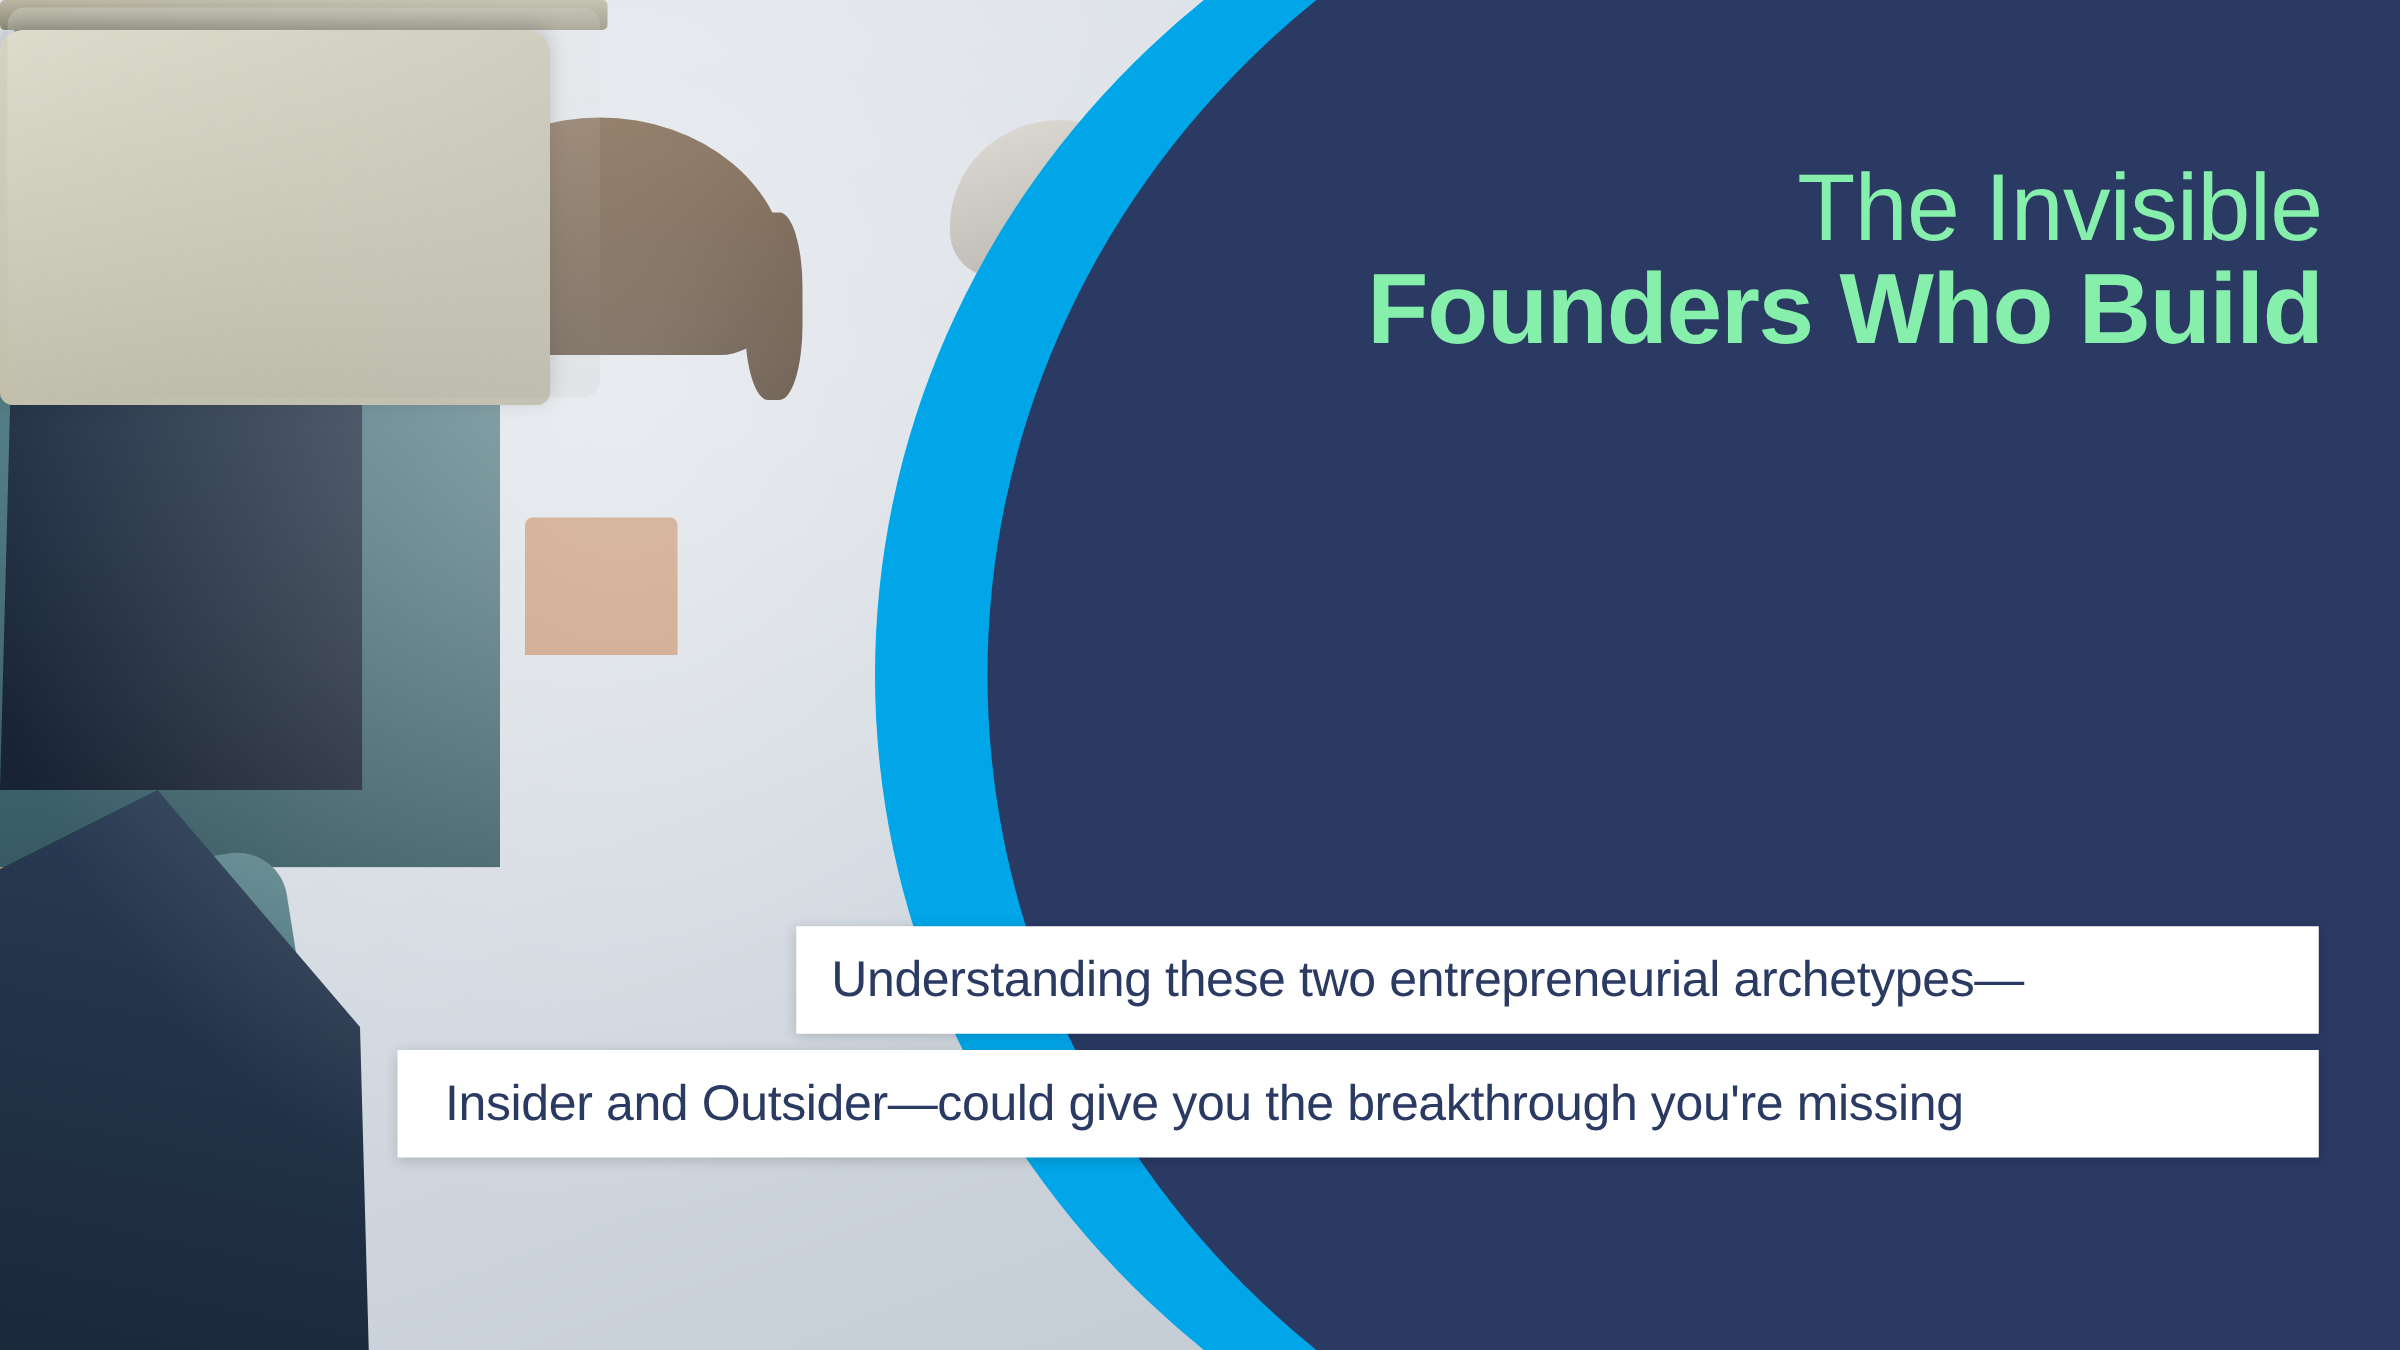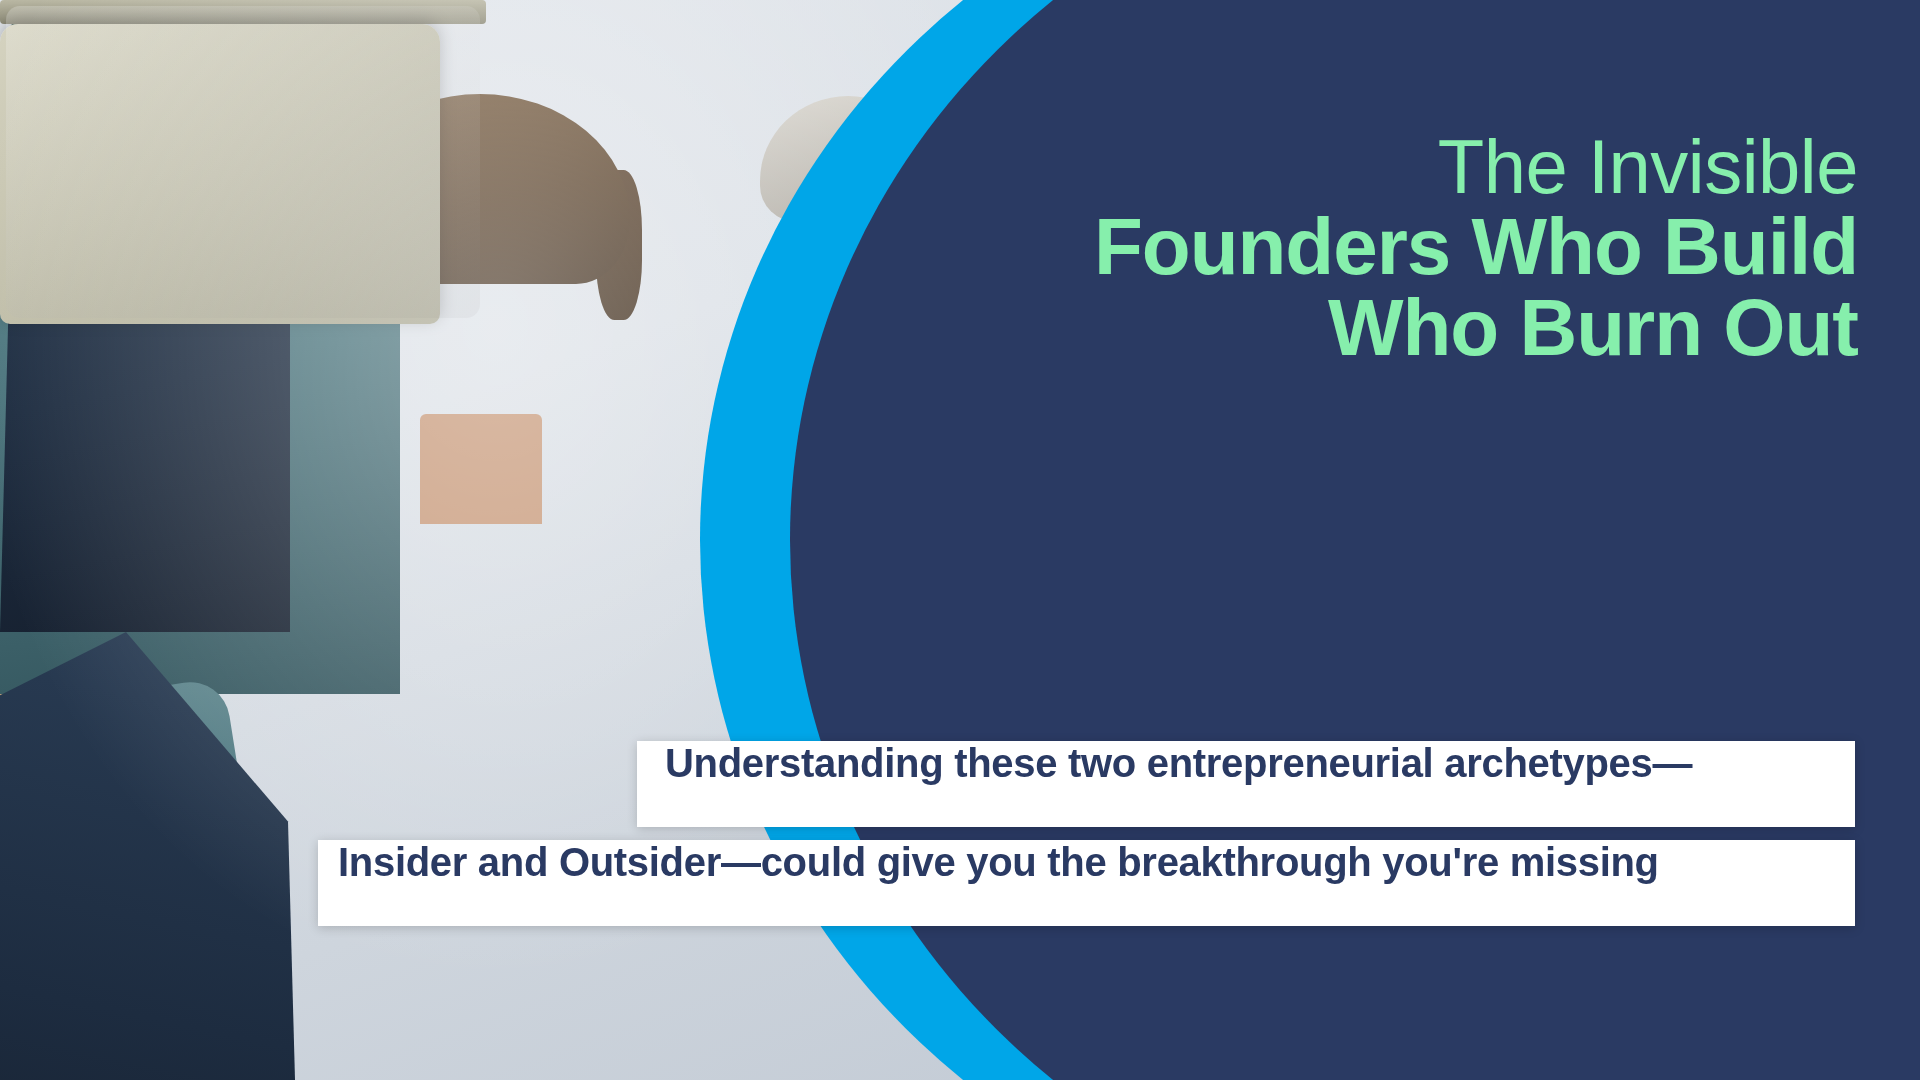--- a/index.html
+++ b/index.html
@@ -111,28 +111,28 @@
     text-align:right; color:#86efac;
   }
   .t-line{ display:block; white-space:nowrap; line-height:1.02;
            font-stretch:condensed; letter-spacing:-.5px; }
   .t-light{ font-size:76px; font-weight:300; }
   .t-bold { font-size:80px; font-weight:700; letter-spacing:-1px; }
 
   
   .sub-bar{
     position:absolute; background:#ffffff; color:#2a3a63;
-    display:flex; white-space:nowrap;
-    font-weight:700; font-stretch:condensed; letter-spacing:-.3px;
+    display:flex; align-items:center; white-space:nowrap;
+    font-weight:400; font-stretch:condensed; letter-spacing:-.3px;
     box-shadow:0 2px 10px rgba(0,0,0,.18);
   }
   .sub-bar-1{ left:637px; top:741px; width:1218px; height:86px;
               justify-content:flex-start; padding-left:28px; font-size:40px; }
   .sub-bar-2{ left:318px; top:840px; width:1537px; height:86px;
-              justify-content:flex-start; padding-left:20px; font-size:40px; }
+              justify-content:flex-start; padding-left:38px; font-size:40px; }
 </style>
 </head>
 <body>
 
 <div class="canvas">
 
   <div class="photo-pane">
 
     <div class="fig">
       <div class="x-body"></div>
@@ -199,21 +199,20 @@
     </div>
   </div>
 
   <div class="cyan-arc"></div>
   <div class="navy-pane"></div>
   <div class="navy-fill"></div>
 
   <div class="title-block">
     <span class="t-line t-light">The Invisible</span>
     <span class="t-line t-bold">Founders Who Build</span>
-    <span class="t-line t-bold">Who Burn Out</span>
   </div>
 
   <div class="sub-bar sub-bar-1">
     <span>Understanding these two entrepreneurial archetypes—</span>
   </div>
   <div class="sub-bar sub-bar-2">
     <span>Insider and Outsider—could give you the breakthrough you're missing</span>
   </div>
 
 </div>

